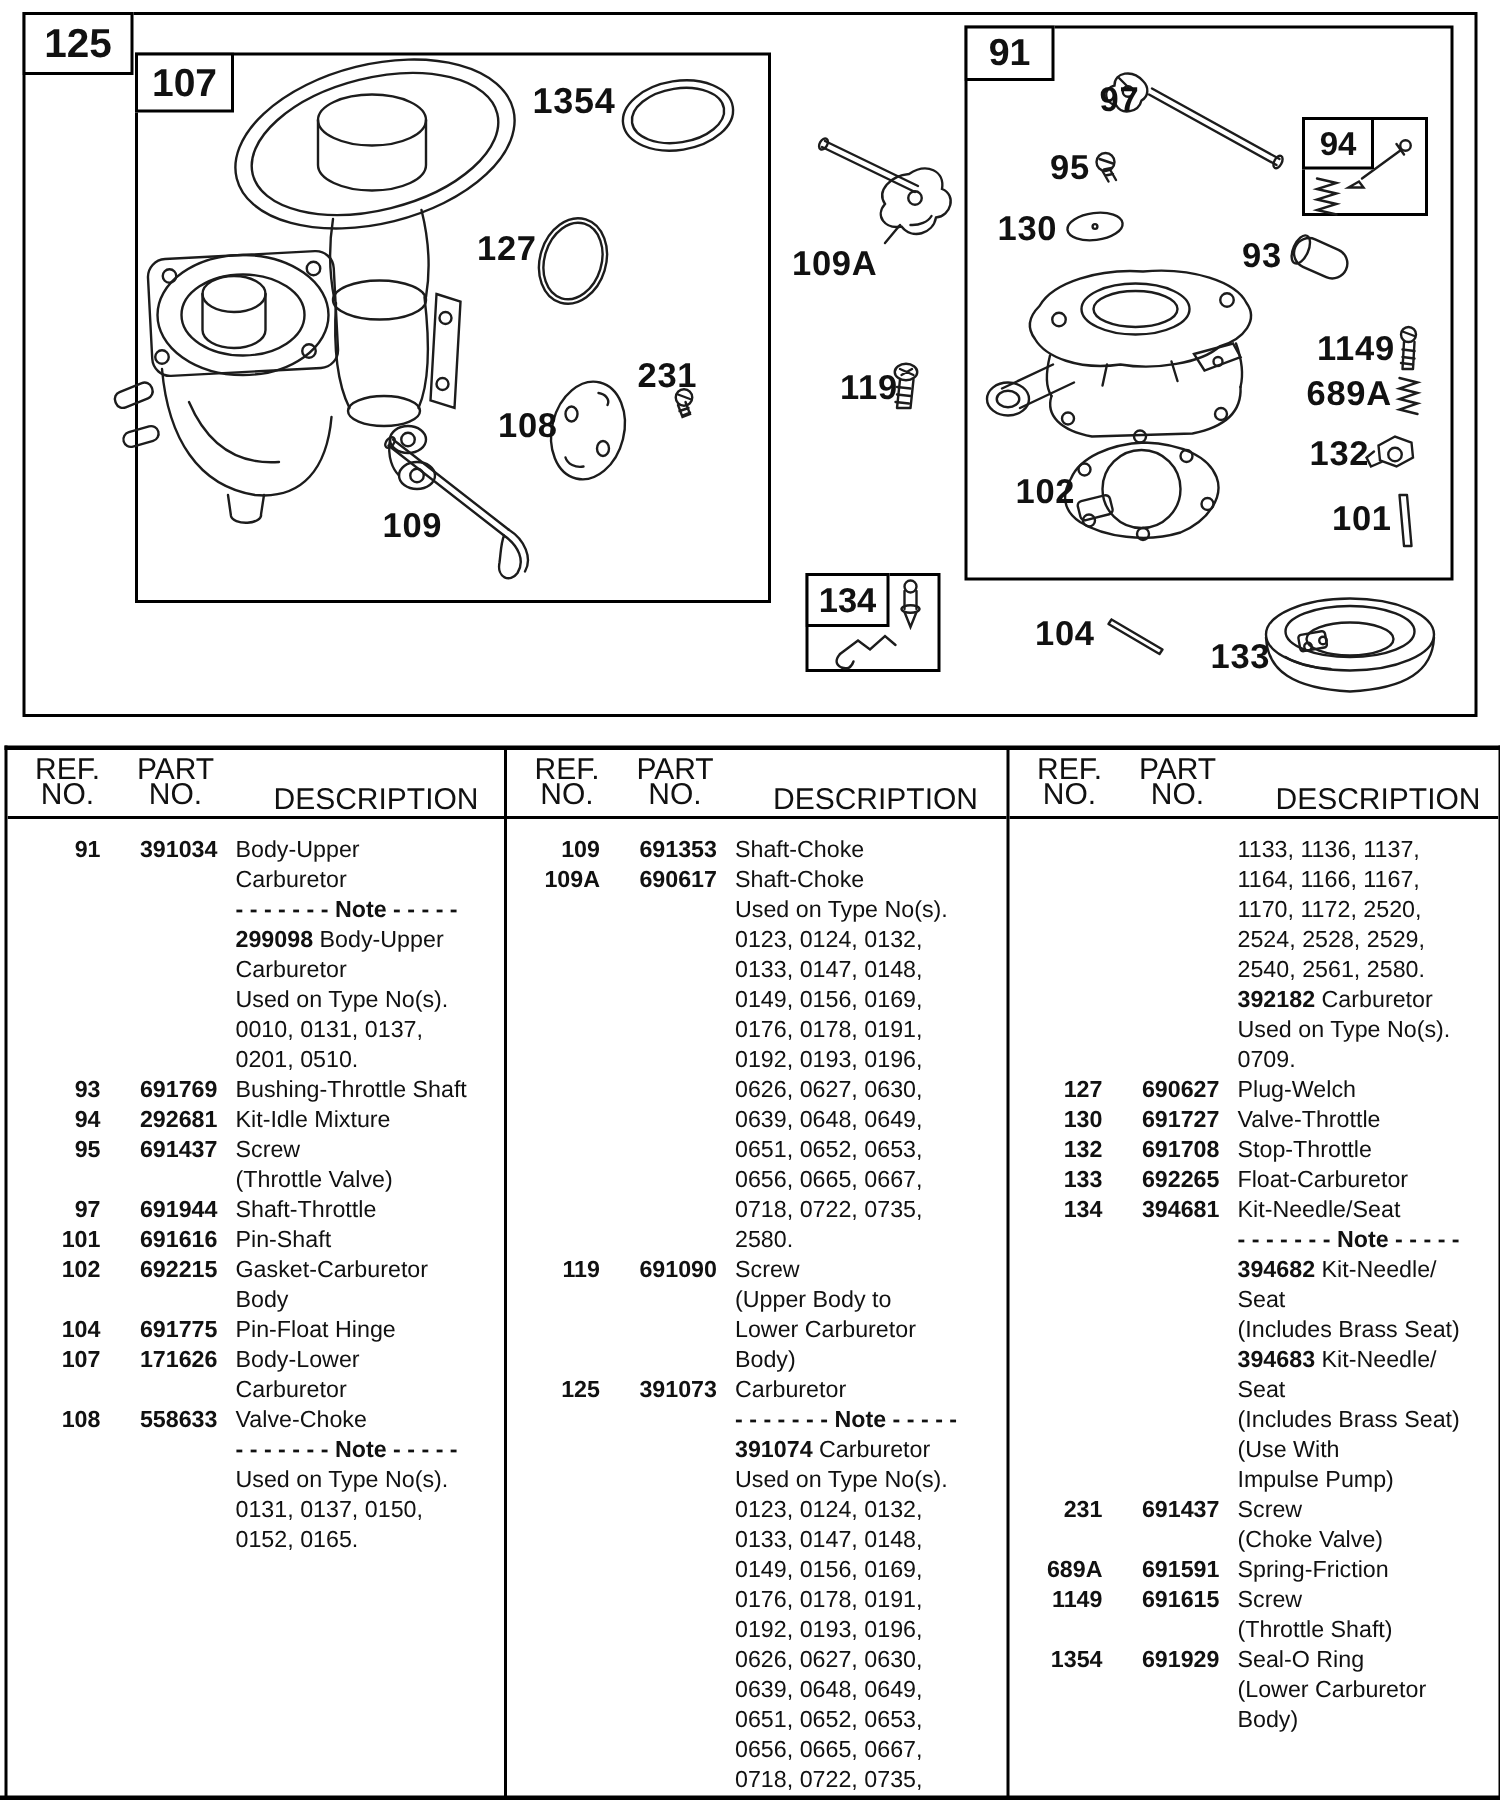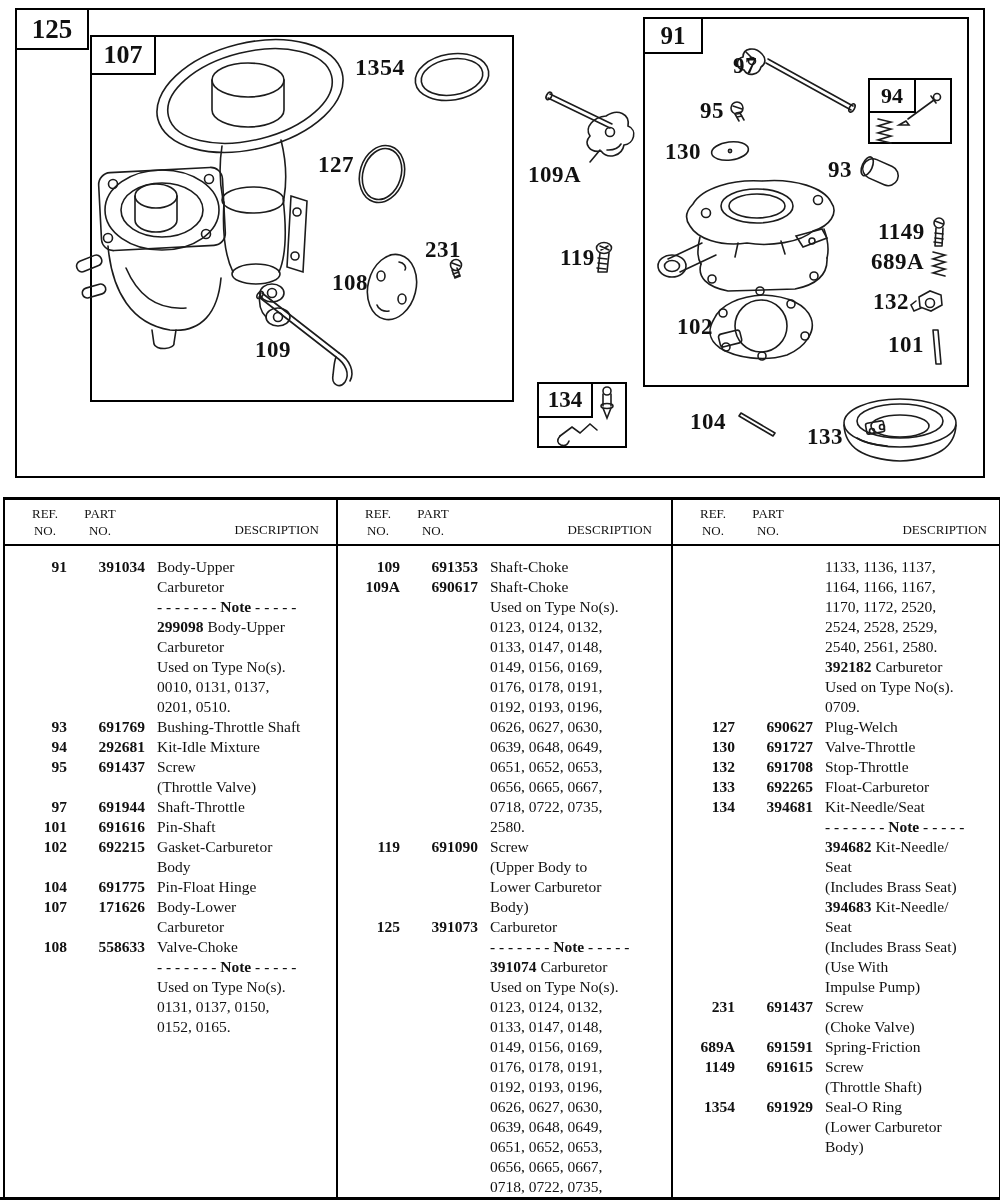--- a/index.html
+++ b/index.html
@@ -1,18 +1,18 @@
 <!DOCTYPE html>
 <html><head>
 <meta charset="utf-8">
 <style>
   html,body{margin:0;padding:0;background:#fff;}
   body{width:1000px;height:1200px;overflow:hidden;position:relative;
        font-family:"Liberation Sans", sans-serif;color:#111;}
-  .page{position:absolute;inset:0;background:#fff;font-family:Liberation Serif, serif;}
+  .page{position:absolute;inset:0;background:#fff;}
 
   
   .frame{position:absolute;border:2px solid #000;background:transparent;}
   .frame-125{left:15px;top:8px;width:966px;height:466px;}
   .box-107{left:90px;top:35px;width:420px;height:363px;border-width:2px;}
   .box-91{left:643px;top:17px;width:322px;height:366px;}
   .box-94{left:868px;top:78px;width:80px;height:62px;border-width:2px;}
   .box-134{left:537px;top:382px;width:86px;height:62px;}
   .corner-label{position:absolute;left:-2px;top:-2px;background:#fff;border:2px solid #000;
        display:flex;align-items:center;justify-content:center;font-weight:bold;z-index:6;}
@@ -28,23 +28,23 @@
   .callout{position:absolute;font-weight:bold;font-size:23px;z-index:7;letter-spacing:0.5px;white-space:nowrap;}
 
   
   .table-wrap{position:absolute;left:3px;top:497px;width:994px;height:703px;
       border-left:2px solid #000;border-right:2px solid #000;border-top:3px solid #000;
       display:flex;overflow:hidden;background:#fff;}
   .tcol{position:relative;flex:0 0 331px;}
   .tcol.mid{flex-basis:333px;}
   .tcol.last{flex:1 1 auto;}
   .tcol:not(.last){border-right:2px solid #000;}
-  .col-header{position:relative;height:44px;border-bottom:2px solid #000;font-size:13px;}
+  .col-header{position:relative;height:44px;border-bottom:2px solid #000;font-size:20px;}
   .h-ref{position:absolute;top:5px;left:12px;width:56px;text-align:center;white-space:pre-line;line-height:17px;}
-  .h-part{position:absolute;top:5px;left:63px;width:64px;text-align:center;white-space:pre-line;line-height:17px;}
+  .h-part{position:absolute;top:5px;left:80px;width:64px;text-align:center;white-space:pre-line;line-height:17px;}
   .h-desc{position:absolute;top:22px;left:152px;width:162px;text-align:right;}
   .col-body{padding-top:11px;}
   .trow{display:flex;height:20px;line-height:20px;font-size:15.5px;white-space:nowrap;}
   .c-ref{flex:0 0 62px;text-align:right;font-weight:bold;}
   .c-part{flex:0 0 78px;text-align:right;font-weight:bold;}
   .c-desc{margin-left:12px;}
   .bottom-edge{position:absolute;left:0;right:0;bottom:0;height:3px;background:#000;z-index:9;}
 </style>
 </head>
 <body>

